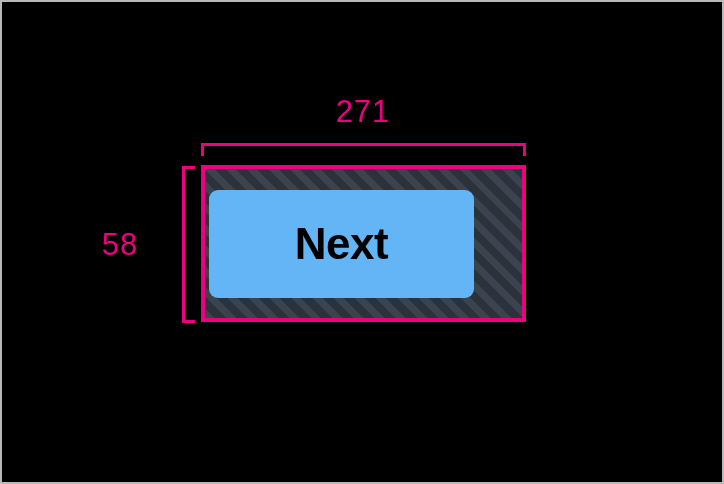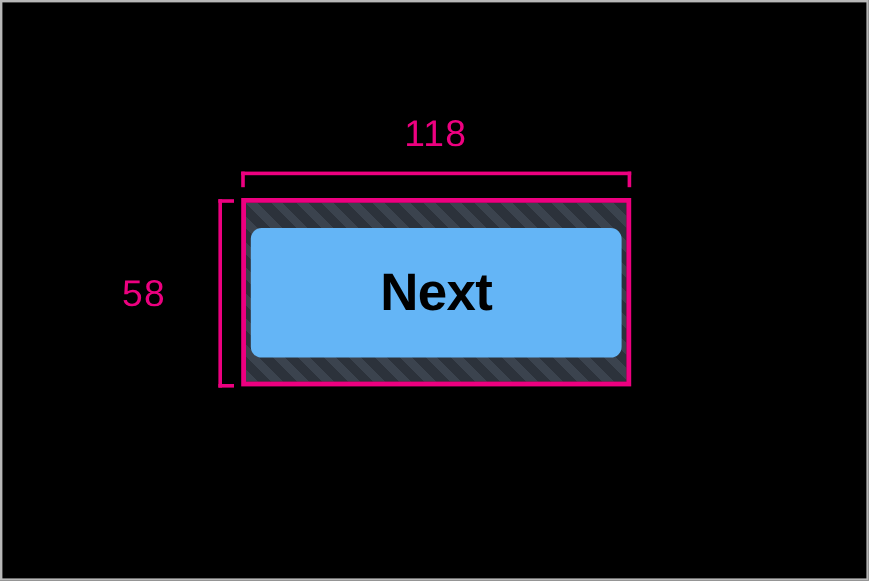--- a/index.html
+++ b/index.html
@@ -108,21 +108,21 @@
       #2c323b 7px,
       #2c323b 15px
     );
     overflow: hidden;
   }
 
   .widget-button {
     position: absolute;
     left: 4px;
     top: 21px;
-    width: 309px;
+    width: 265px;
     height: 108px;
     background: #64b5f6;
     border-radius: 9px;
     display: flex;
     align-items: center;
     justify-content: center;
   }
 
   .widget-button-label {
     color: #000000;
@@ -146,20 +146,20 @@
 
   <div class="overlay">
 
     <div class="bounds-rect"></div>
 
     <div class="dim-width"></div>
 
     <div class="dim-height"></div>
 
     <div class="dim-label dim-label-width">
-      <span>118</span>
+      <span>271</span>
     </div>
 
     <div class="dim-label dim-label-height">58</div>
 
   </div>
 
 </div>
 
 </body></html>

